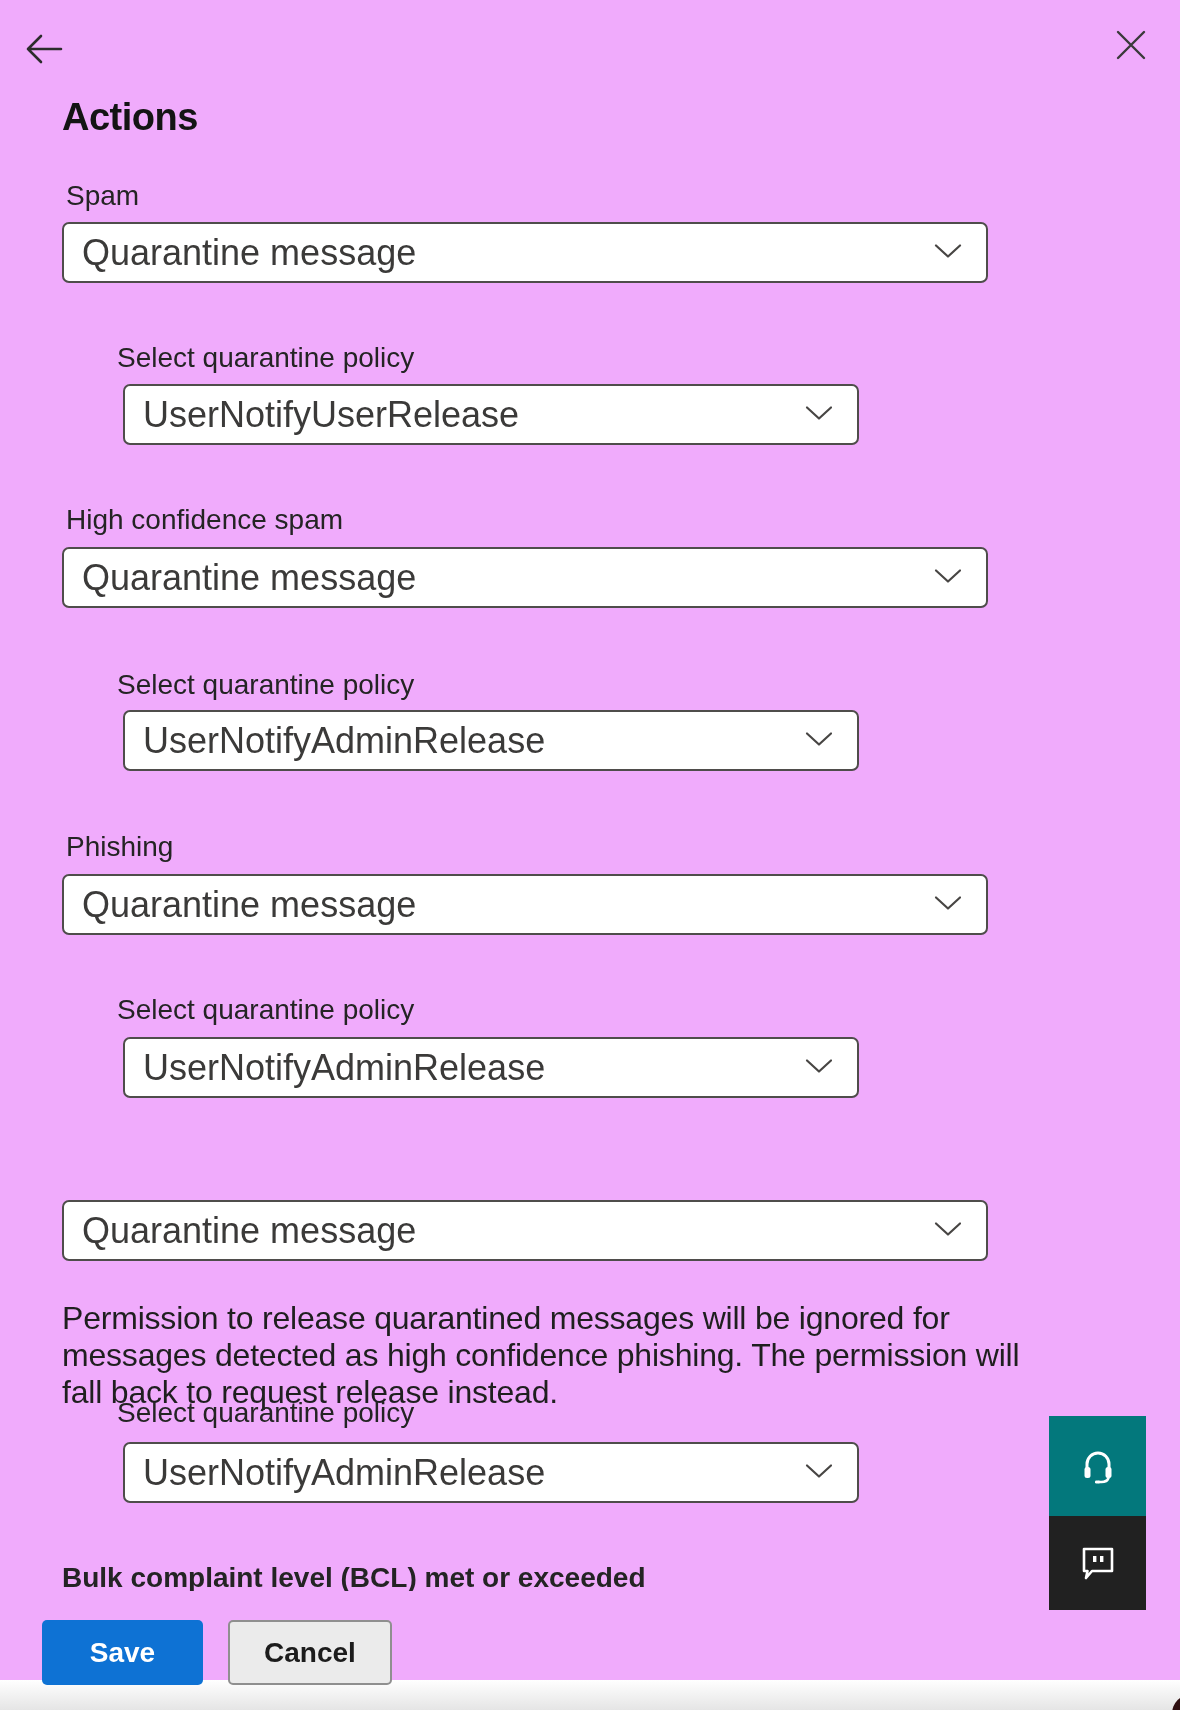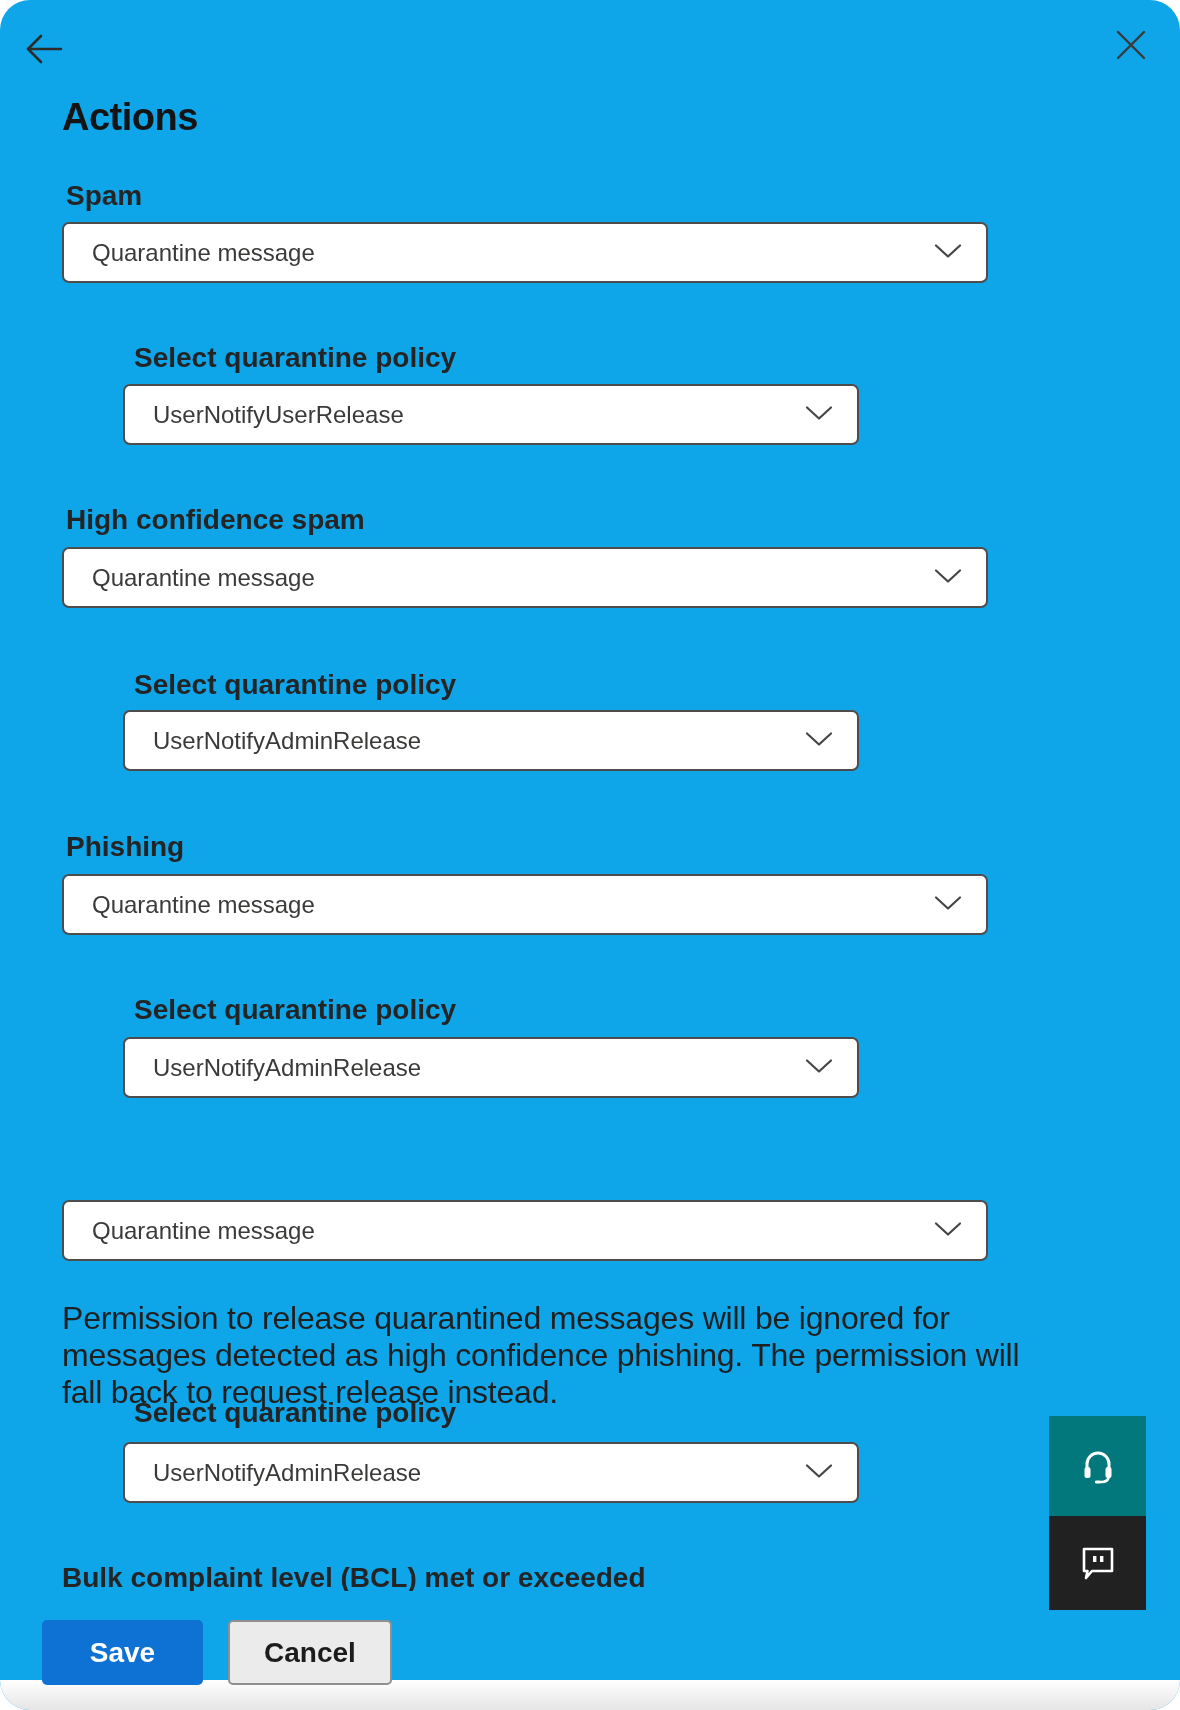--- a/index.html
+++ b/index.html
@@ -1,56 +1,55 @@
 <!DOCTYPE html>
 <html><head>
 <meta charset="utf-8">
 <style>
   html,body{margin:0;padding:0;background:#ffffff;}
   .screen{
     position:relative;
     width:1180px;height:1710px;
-    background:#0ea5e9;
+    background:#f0abfc;
     font-family:"Liberation Sans", sans-serif;
     overflow:hidden;
-    border-radius:30px;
   }
   
   .icon-btn{
     position:absolute;background:none;border:none;padding:0;cursor:pointer;
     width:48px;height:48px;display:flex;align-items:center;justify-content:center;
   }
   .back-btn{left:20px;top:26px;}
   .close-btn{left:1107px;top:22px;}
 
   
   .page-title{
     position:absolute;left:62px;top:96px;
     font-size:38px;font-weight:700;color:#141414;letter-spacing:-0.5px;
   }
 
   
   .field-label{
     position:absolute;left:66px;
-    font-size:28px;font-weight:700;color:#242424;line-height:32px;
+    font-size:28px;font-weight:400;color:#242424;line-height:32px;
     white-space:nowrap;
   }
-  .indent-label{left:134px;}
+  .indent-label{left:117px;}
 
   
   .dropdown{
     position:absolute;left:62px;width:926px;height:61px;
     box-sizing:border-box;
     border:2px solid #4f4d4b;border-radius:7px;background:#ffffff;
     display:flex;align-items:center;
     cursor:pointer;
   }
   .dropdown.indent{left:123px;width:736px;}
   .dropdown .value{
-    padding-left:28px;font-size:24px;color:#3b3a39;
+    padding-left:18px;font-size:36px;color:#3b3a39;
     white-space:nowrap;overflow:hidden;
   }
   .dropdown .chev{
     position:absolute;right:24px;top:50%;transform:translateY(-50%);
   }
 
   
   .note{
     position:absolute;left:62px;top:1300px;width:1000px;
     font-size:32px;color:#1f1f1f;line-height:37px;letter-spacing:-0.2px;

